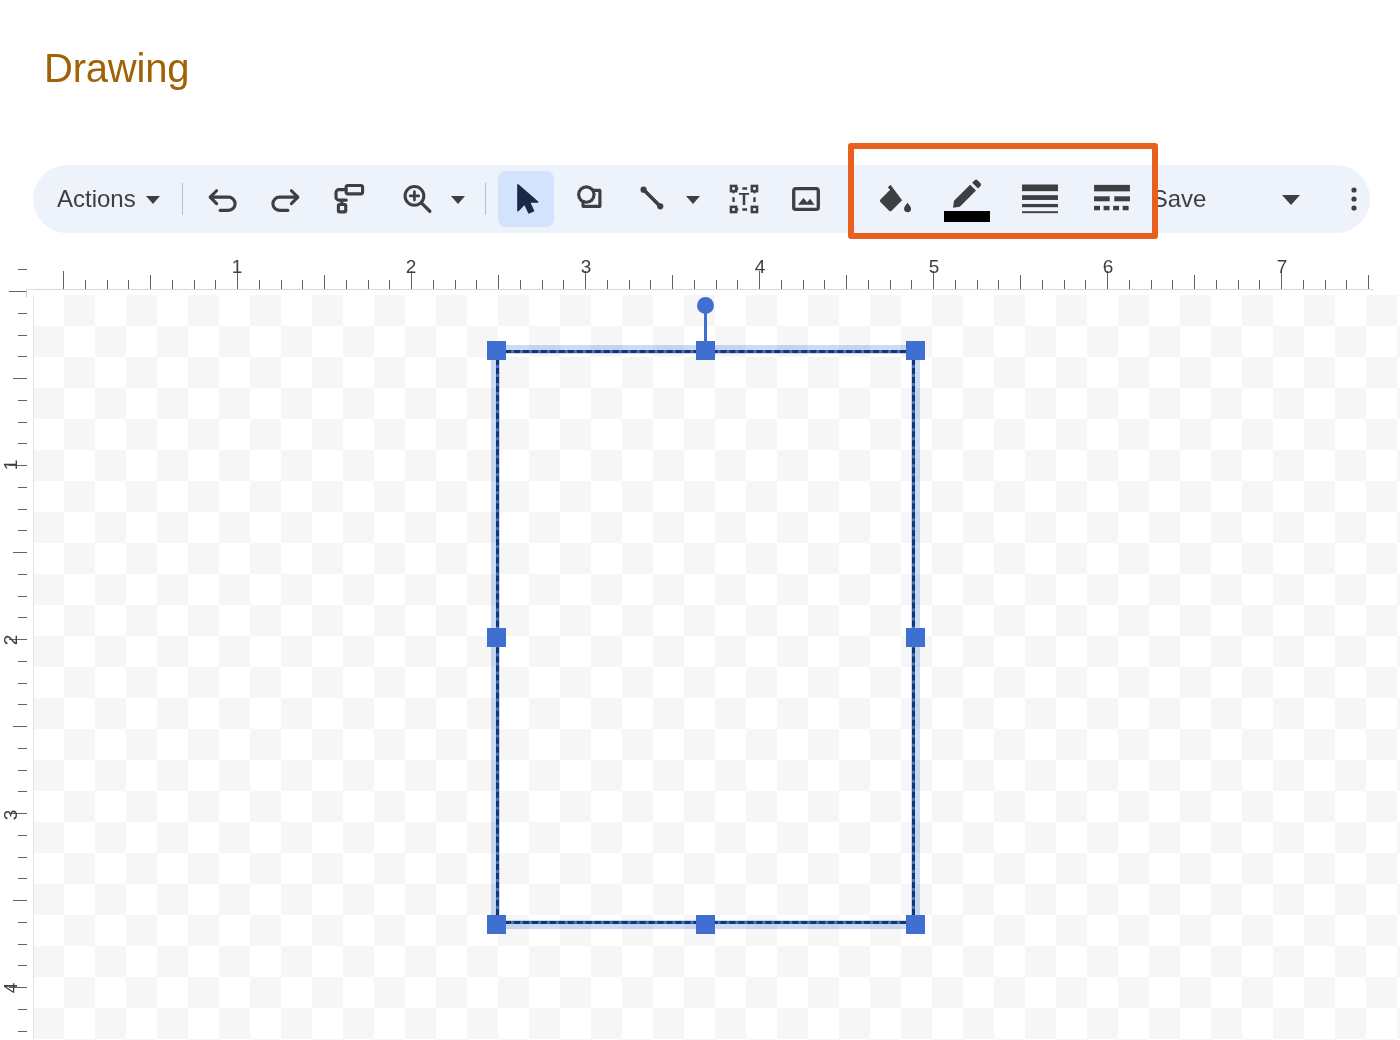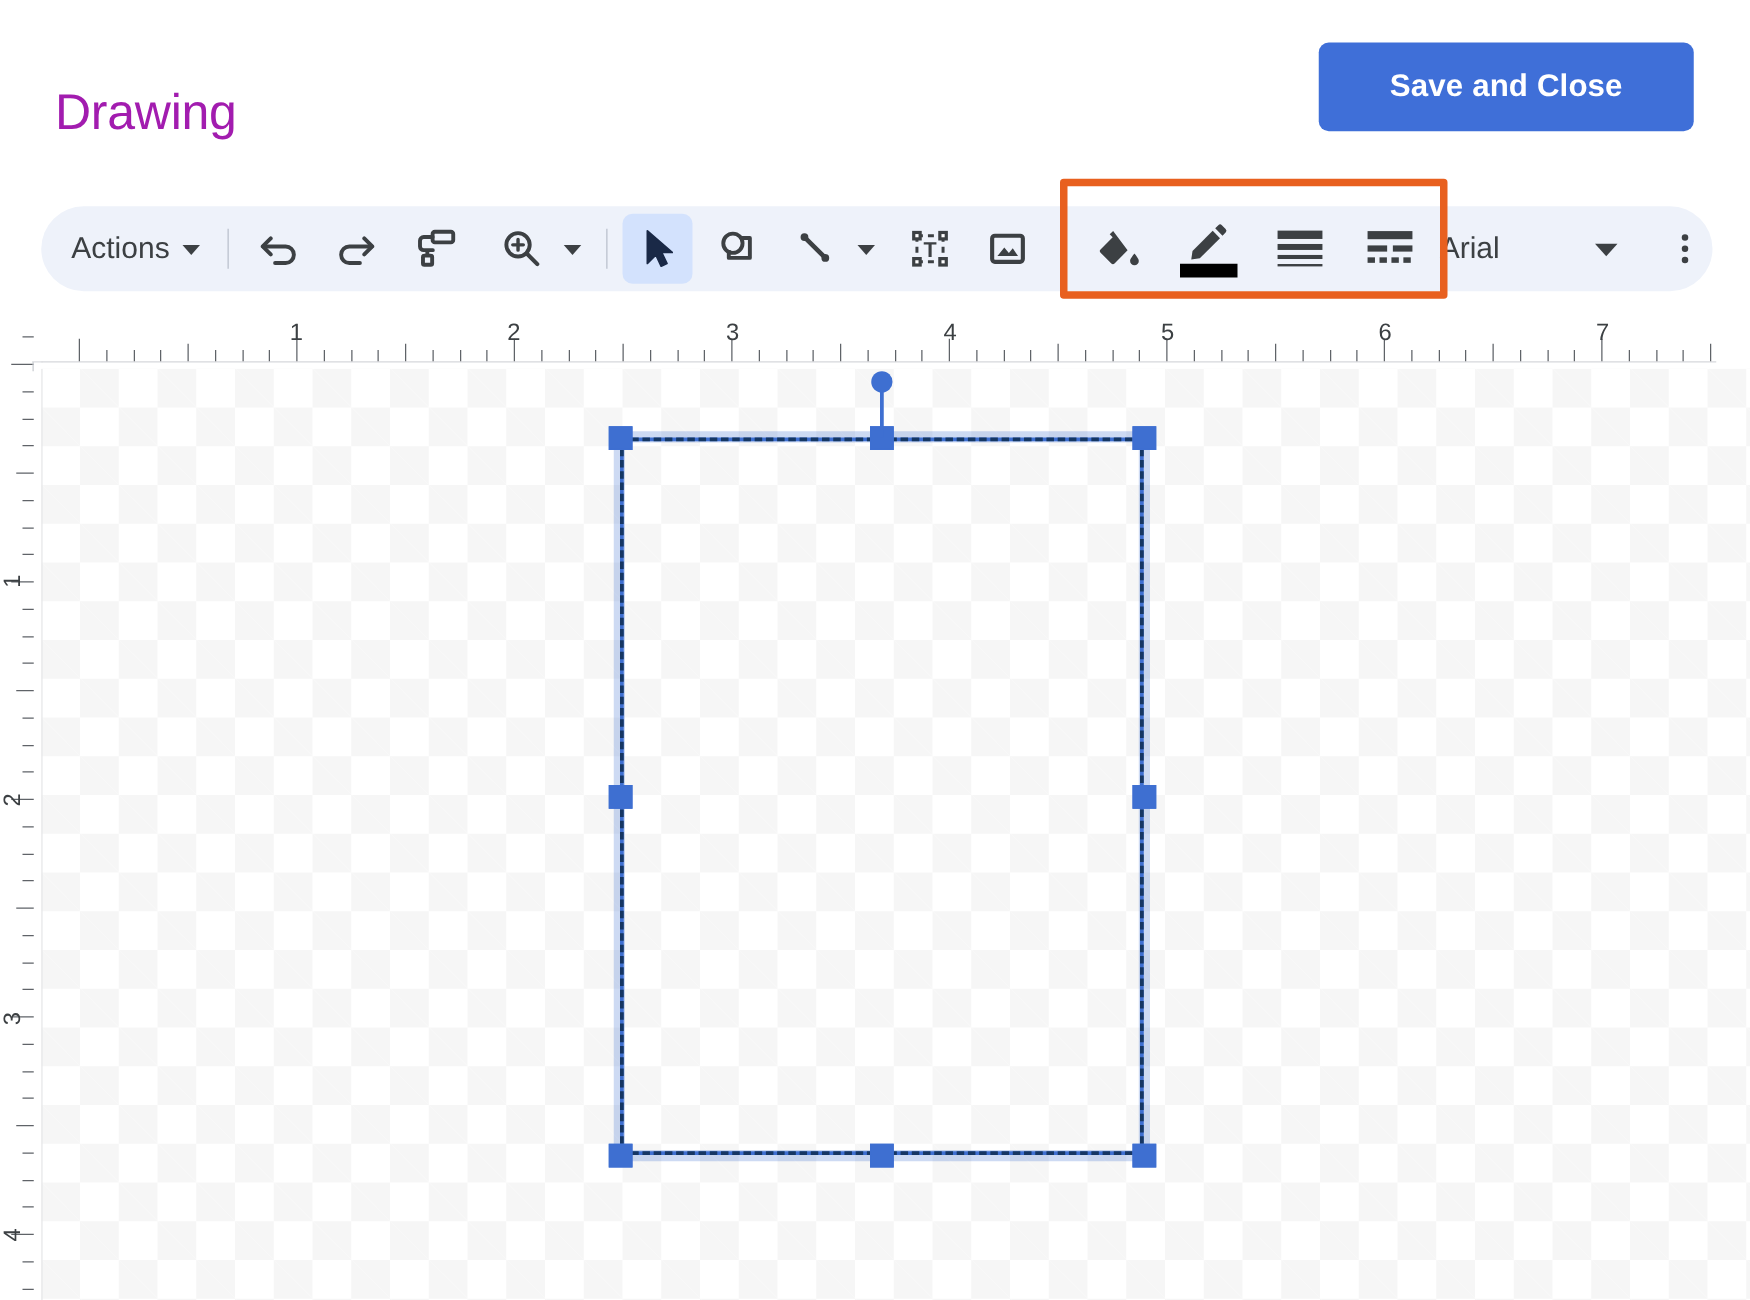--- a/index.html
+++ b/index.html
@@ -11,22 +11,22 @@
     background: #ffffff;
     font-family: "Liberation Sans", "DejaVu Sans", sans-serif;
     -webkit-font-smoothing: antialiased;
   }
   #app { position: relative; width: 1400px; height: 1040px; background: #fff; }
 
   
   #header { position: absolute; left: 0; top: 0; width: 1400px; height: 140px; background: #fff; }
   #doc-title {
     position: absolute; left: 44px; top: 44px;
-    font-size: 40px; font-weight: 400; color: #a21caf;
-    letter-spacing: -0.2px; line-height: 48px; margin-top: 22px;
+    font-size: 40px; font-weight: 400; color: #a16207;
+    letter-spacing: -0.2px; line-height: 48px;
   }
   #autosave {
     position: absolute; left: 484px; top: 64px;
     font-size: 20px; color: #80868b; font-weight: 400; line-height: 28px;
   }
   #save-close-btn {
     position: absolute; left: 1055px; top: 34px;
     width: 300px; height: 71px;
     background: #3f6fd8; color: #fff;
     border: none; border-radius: 8px;
@@ -145,21 +145,20 @@
     background: #3e6fd1; border-radius: 50%;
   }
 </style>
 </head>
 <body>
 
 <div id="app">
 
   <div id="header">
     <div id="doc-title">Drawing</div>
-    <button id="save-close-btn">Save and Close</button>
   </div>
 
   <div id="toolbar">
 
     <div style="width:18px;flex:none;"></div>
 
     <button id="actions-btn">
       <span>Actions</span>
       <svg class="tb-arrow" viewBox="0 0 26 44">
         <path d="M6 19 L13 27 L20 19 Z" fill="#3c4043"></path>
@@ -312,21 +311,21 @@
           <rect x="7.6" y="14.6" width="3.1" height="2.3" fill="#3c4043"></rect>
           <rect x="12.6" y="14.6" width="3.1" height="2.3" fill="#3c4043"></rect>
           <rect x="17.6" y="14.6" width="3.1" height="2.3" fill="#3c4043"></rect>
         </svg>
       </button>
     </div>
 
     <div style="flex:1 1 auto;"></div>
 
     <div style="display:flex;align-items:center;flex:none;">
-      <span id="font-name">Arial</span>
+      <span id="font-name">Save</span>
       <span style="display:inline-block;width:72px;"></span>
       <svg class="tb-arrow" viewBox="0 0 26 44">
         <path d="M4 18 L13 28 L22 18 Z" fill="#3c4043"></path>
       </svg>
     </div>
 
     <div style="width:28px;flex:none;"></div>
 
     <button class="tb-btn" style="width:44px;height:52px;">
       <svg style="width:28px;height:44px;" viewBox="0 0 14 44">

